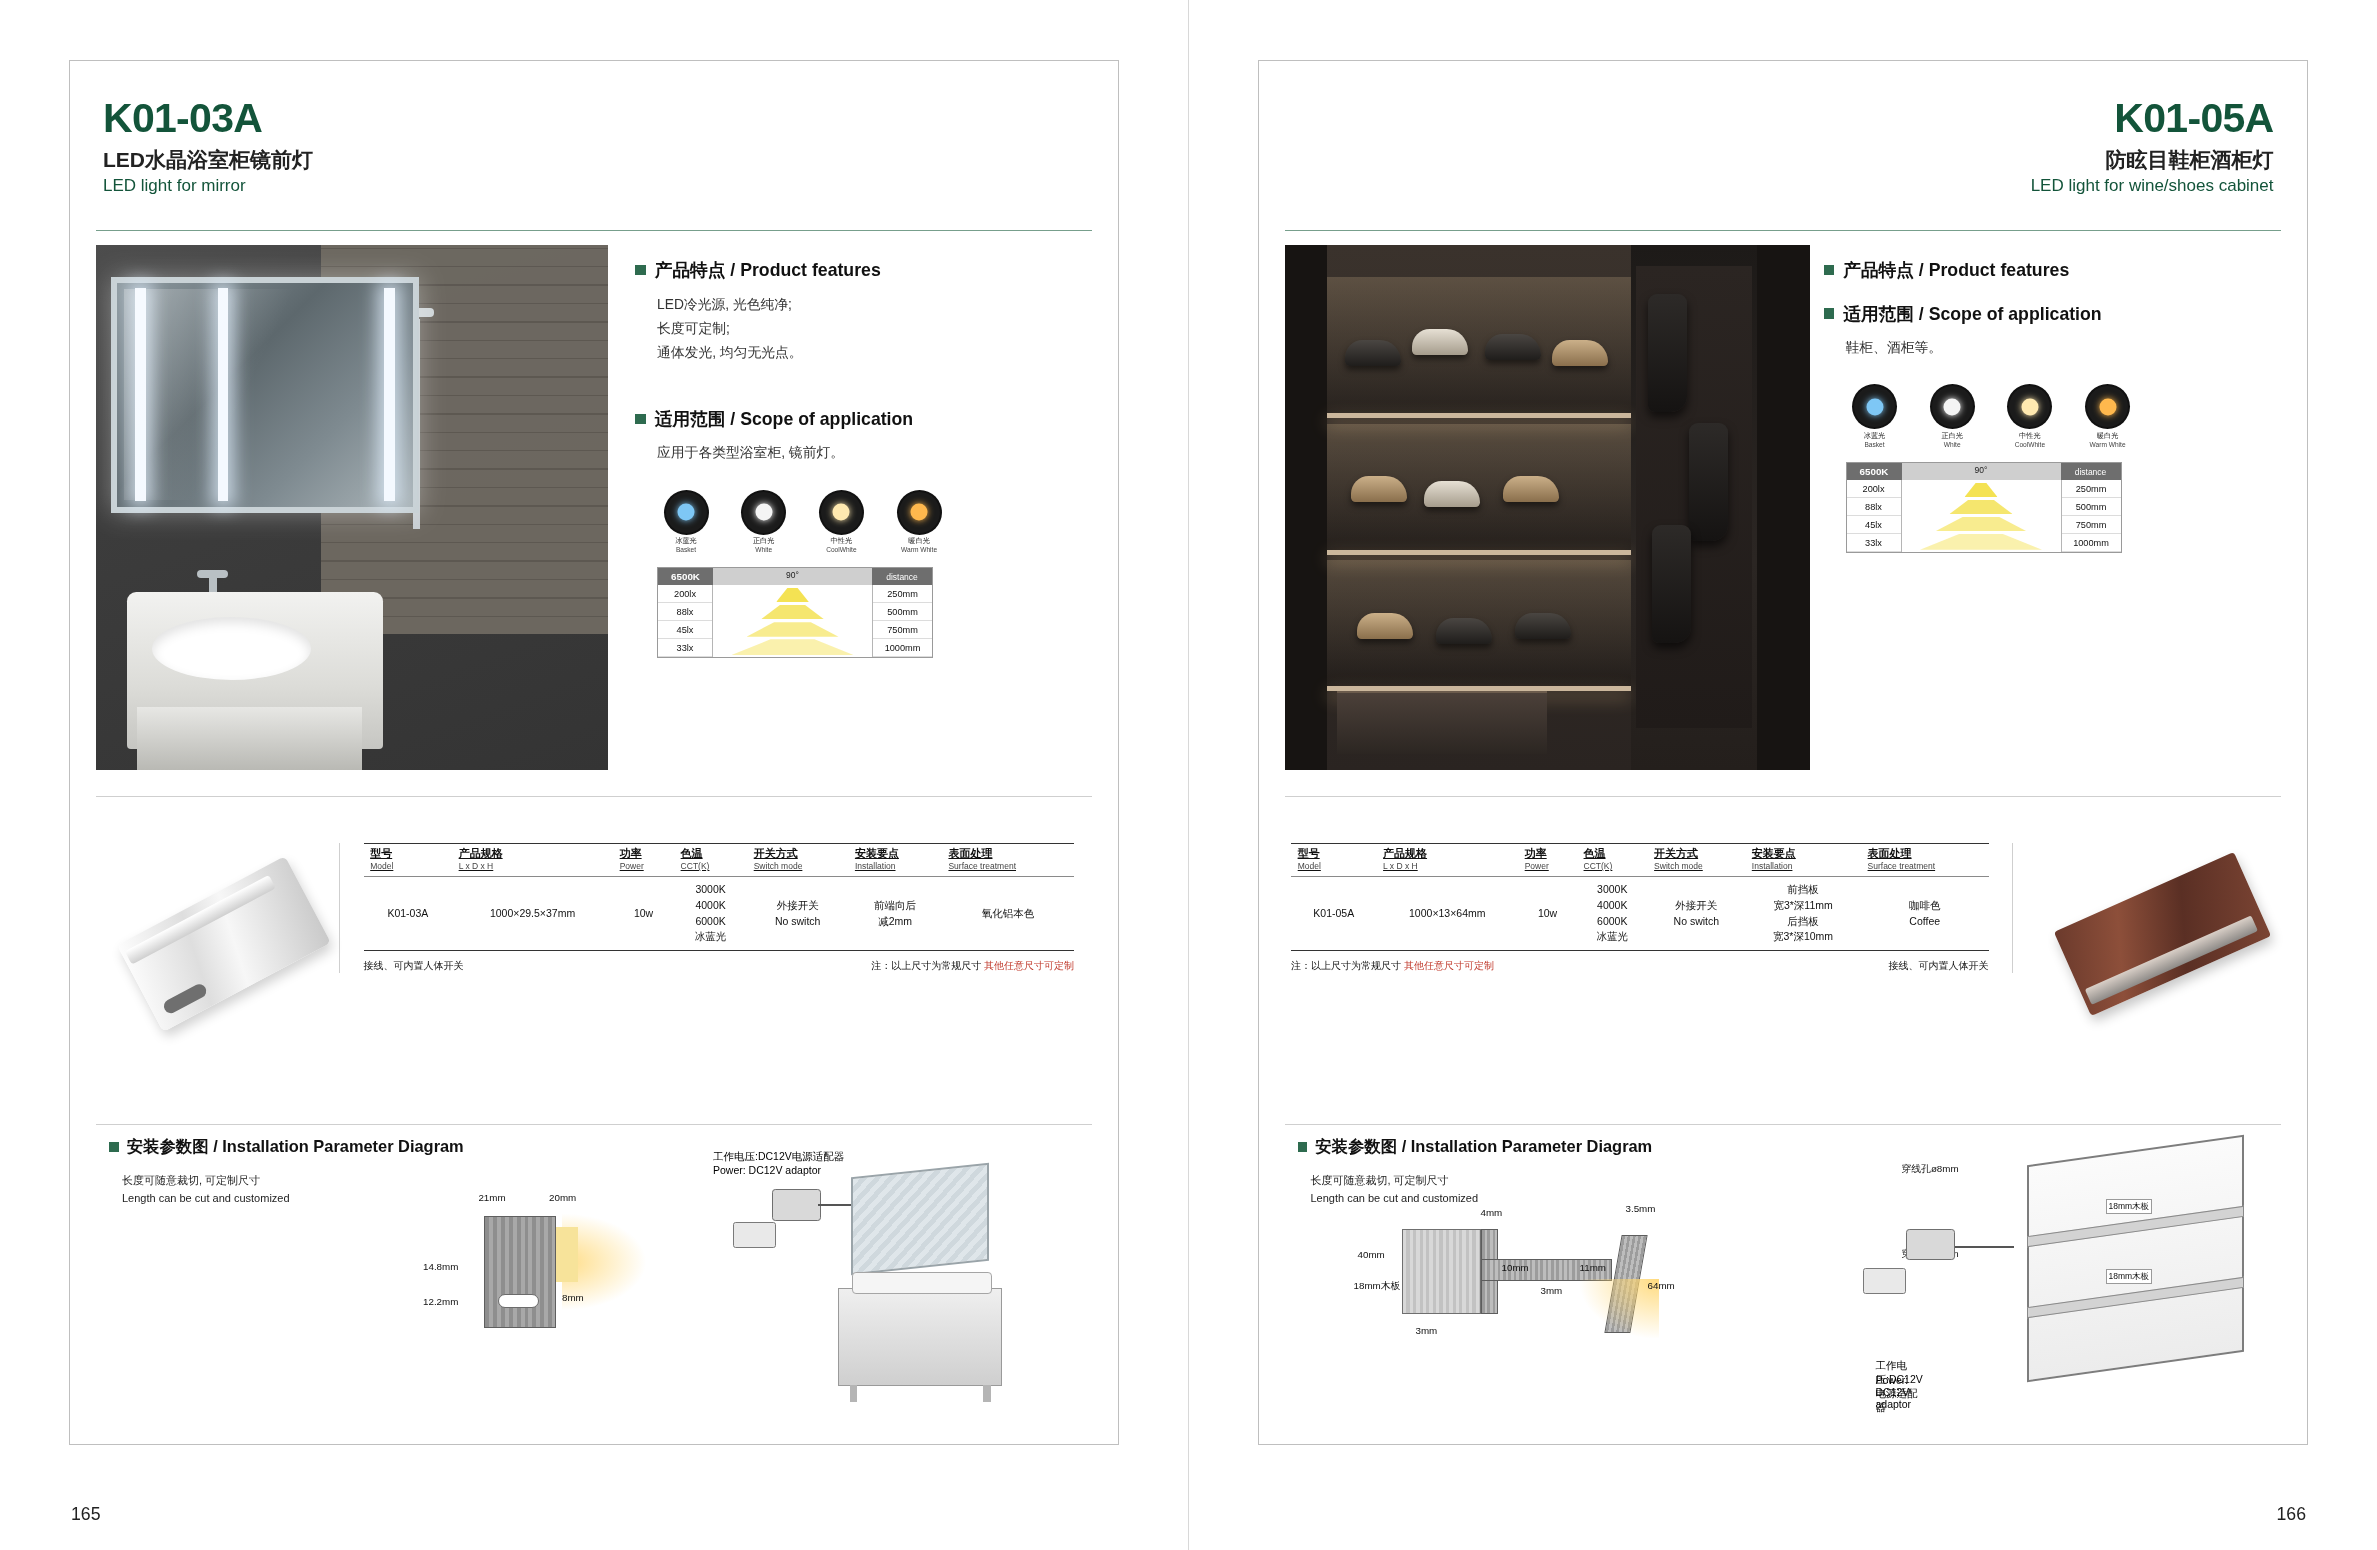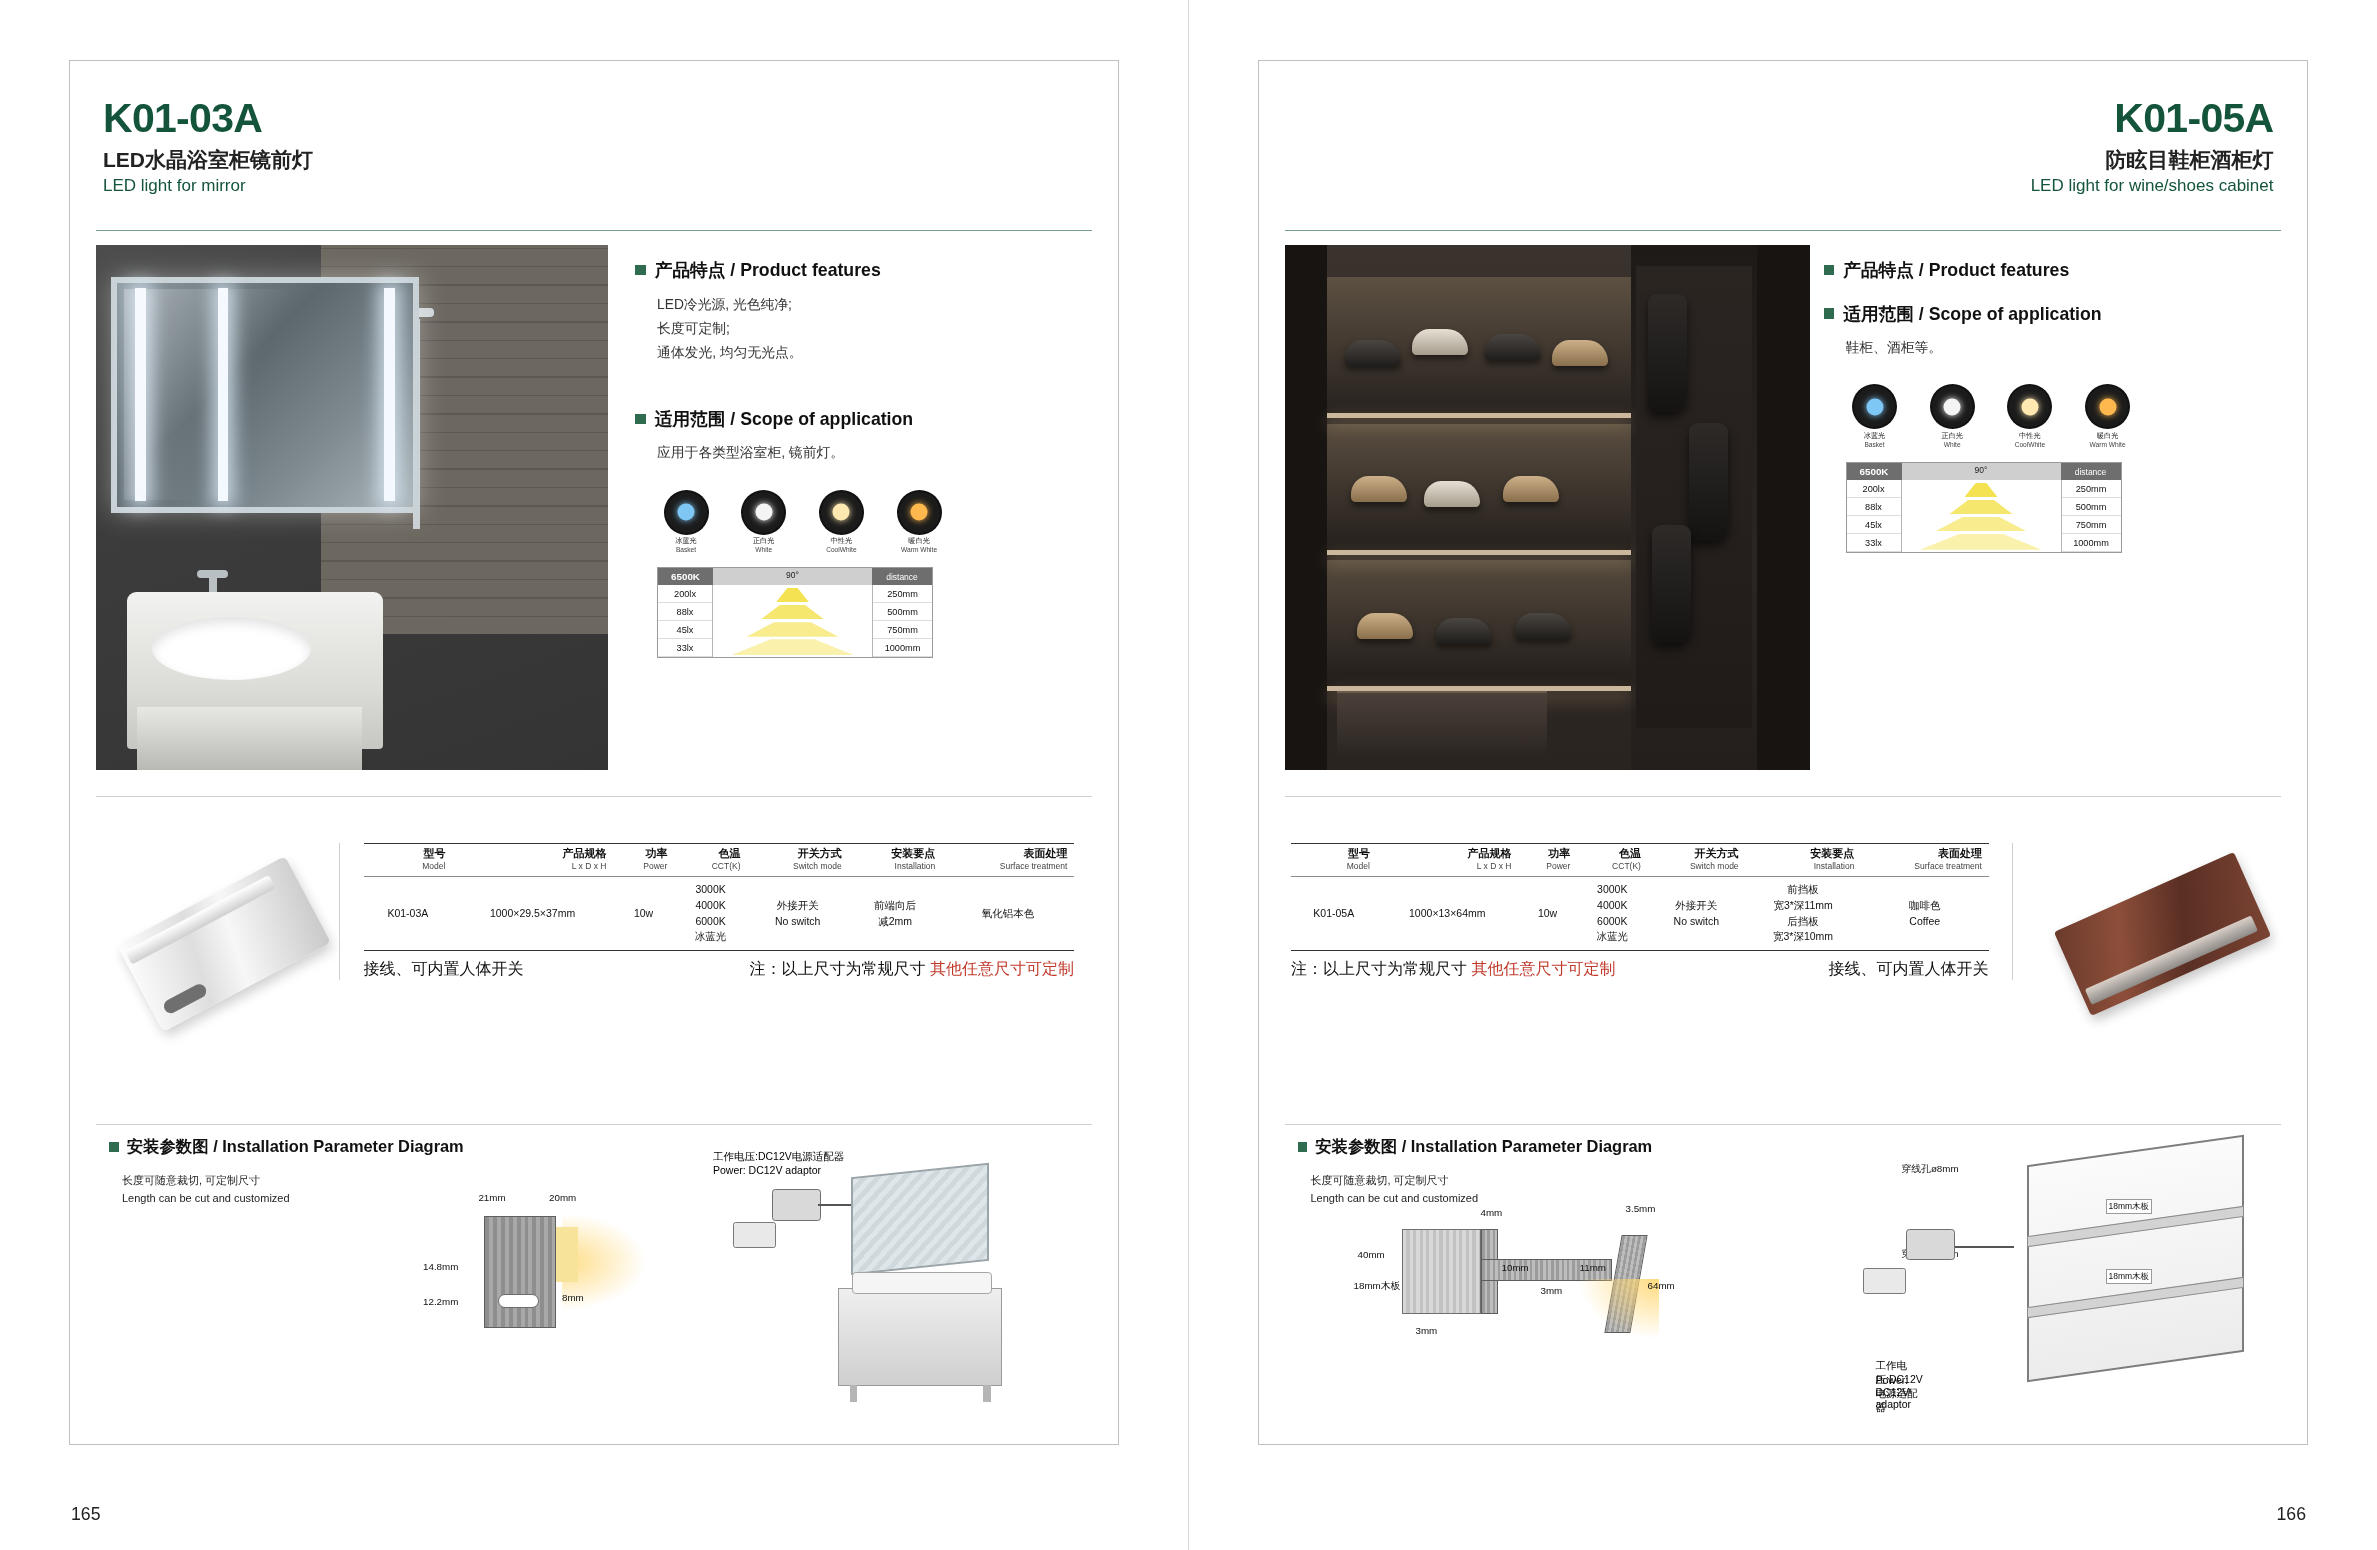--- a/index.html
+++ b/index.html
@@ -155,27 +155,27 @@
   .coffee {
     position:absolute; left:6.6px; top:26px; width:197px; height:92px;
     transform: rotate(-24deg);
     background:linear-gradient(110deg,#6b3a2c 0%, #8d4f3a 30%, #5a2f24 60%, #7b4433 100%);
     border-radius:3.9px; box-shadow:0 6.6px 11.8px rgba(0,0,0,.22);
   }
   .coffee:after{ content:""; position:absolute; left:5.3px; bottom:10.5px; width:92%; height:17px;
     background:linear-gradient(180deg,#d9cfc7,#8d8a87); border-radius:2.6px;}
 
   table.spec { border-collapse:collapse; font-size:11px; color:#111; }
-  table.spec th { font-weight:bold; padding:3.9px 6.6px; text-align:right; line-height:1.25;}
+  table.spec th { font-weight:bold; padding:3.9px 6.6px; text-align:left; line-height:1.25;text-decoration:underline;}
   table.spec th .en { display:block; font-weight:normal; font-size:8.5px; color:#444; }
   table.spec td { padding:5.3px 6.6px; text-align:center; vertical-align:middle; font-size:10.5px; line-height:1.5;}
   .spec-top { border-top:1.3px solid #333; }
   .spec-mid { border-top:0.7px solid #8a8a8a; }
   .spec-bot { border-top:1.3px solid #333; }
-  .note-row { font-size:16px; color:#111; display:flex; justify-content:space-between; padding-top:6.6px;}
+  .note-row { font-size:10px; color:#111; display:flex; justify-content:space-between; padding-top:6.6px;}
   .note-red { color:#c0392b; }
 
   
   .inst { position:absolute; left:26px; right:26px; top:1063px; bottom:26px; }
   .inst-title { display:flex; align-items:center; gap:7.9px; margin:11.8px 0 0 13px; }
   .inst-title .sq { width:9.8px; height:9.8px; background:#2e6b4f;}
   .inst-title span { font-size:16.4px; font-weight:bold; color:#111; }
   .inst-note { margin:14.4px 0 0 26px; font-size:11px; color:#222; line-height:1.6;}
 
   .dim { font-size:9.8px; color:#111; }

